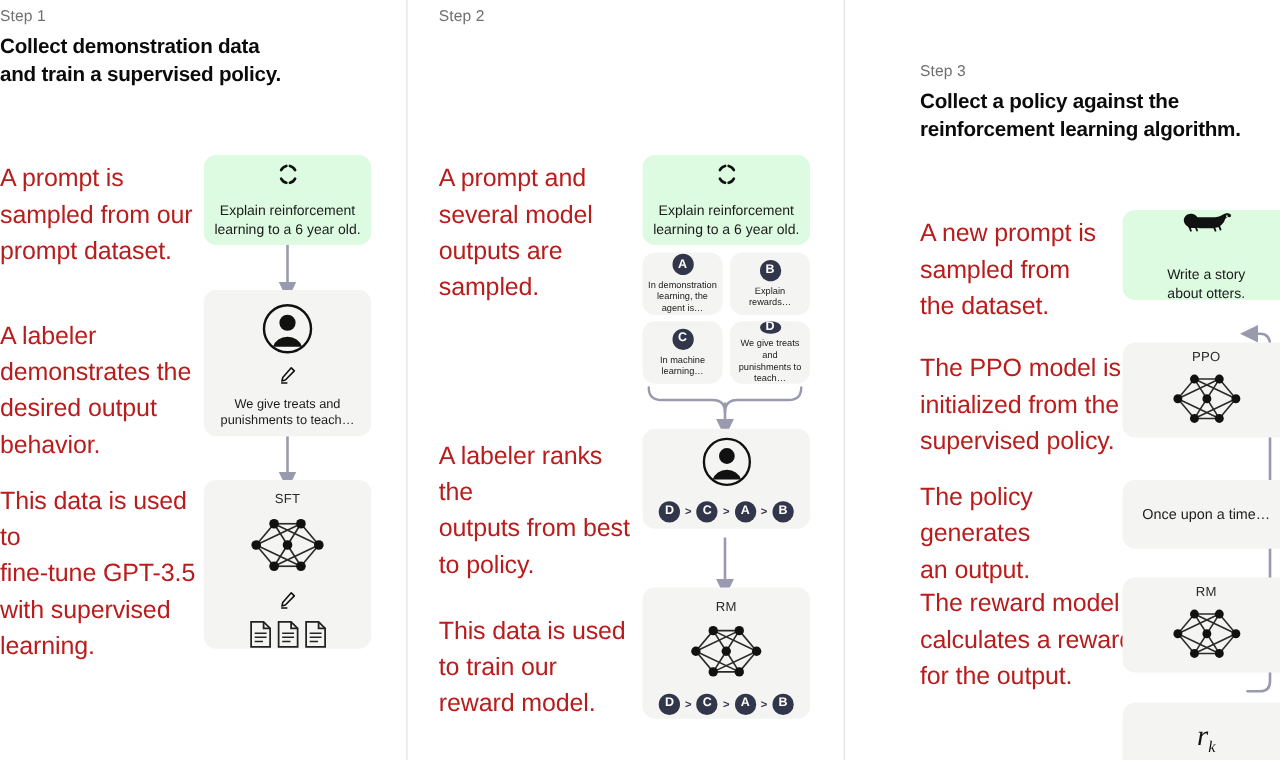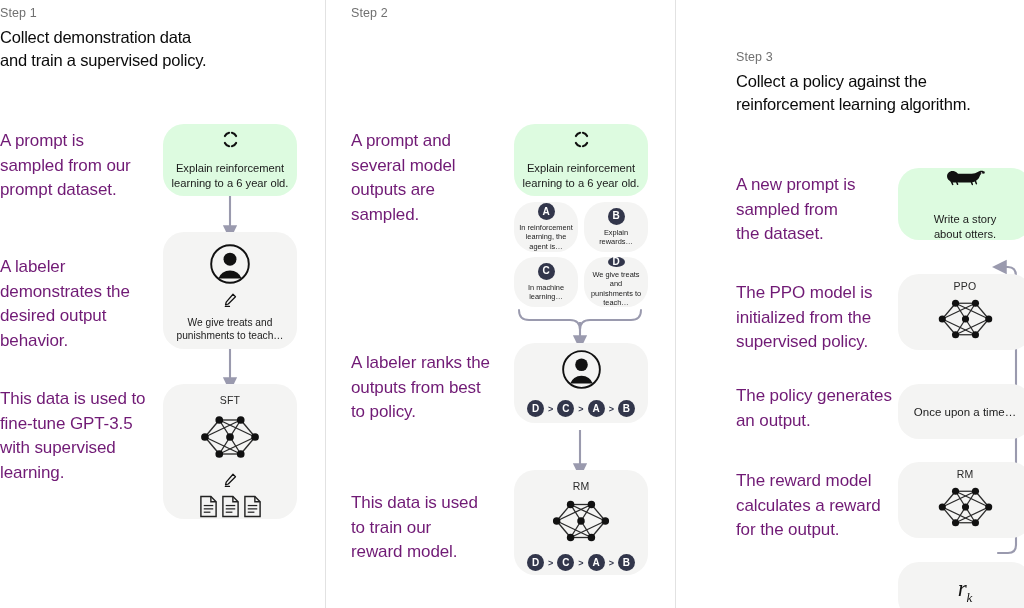--- a/index.html
+++ b/index.html
@@ -18,31 +18,31 @@
   
   .col{ position:absolute; top:0; height:608px; }
   .col1{ left:0;   width:325px; }
   .col2{ left:326px; width:325px; }
   .col3{ left:712px; width:348px;margin-top:44px; }
 
   .step-label{
     position:absolute; font-size:12.5px; color:#707070; letter-spacing:.1px;
   }
   .step-title{
-    position:absolute; font-size:16.5px; font-weight:normal; line-height:1.38;
+    position:absolute; font-size:16.5px; font-weight:bold; line-height:1.38;
     color:#0b0b0b; letter-spacing:-.2px;
   }
   .body-text{
-    position:absolute; font-size:17px; line-height:1.45; color:#701a75;
+    position:absolute; font-size:20px; line-height:1.45; color:#b91c1c;
     letter-spacing:-.1px;
   }
 
   
   .card{
-    position:absolute; border-radius:21px;
+    position:absolute; border-radius:10px;
     display:flex; flex-direction:column; align-items:center; justify-content:center;
   }
   .card-green{ background:#ddfbe0; }
   .card-grey{ background:#f4f4f3; }
 
   .prompt-text{
     font-size:11.2px; line-height:1.32; text-align:center; color:#1a1a1a;
     padding:0 6px;
   }
   .net-label{ font-size:10.5px; color:#2a2a2a; letter-spacing:.2px; }
@@ -243,21 +243,21 @@
             <path d="M18.4 15.9 A7.3 7.3 0 0 1 13.6 19.7"></path>
           </g>
         </svg>
       </span>
       <div class="prompt-text" style="white-space:pre-line">Explain reinforcement
 learning to a 6 year old.</div>
     </div>
 
     <div class="card card-grey" style="left:188px;top:202px;width:64px;height:50px;gap:3px">
       <div class="chip">A</div>
-      <div class="mini-label" style="white-space:pre-line;font-size:7.4px;line-height:1.24">In reinforcement
+      <div class="mini-label" style="white-space:pre-line;font-size:7.4px;line-height:1.24">In demonstration
 learning, the
 agent is…</div>
     </div>
     <div class="card card-grey" style="left:258px;top:202px;width:64px;height:50px;gap:3px">
       <div class="chip">B</div>
       <div class="mini-label" style="white-space:pre-line;font-size:7.4px;line-height:1.24">Explain rewards…</div>
     </div>
     <div class="card card-grey" style="left:188px;top:257px;width:64px;height:50px;gap:3px">
       <div class="chip">C</div>
       <div class="mini-label" style="white-space:pre-line;font-size:7.4px;line-height:1.24">In machine

